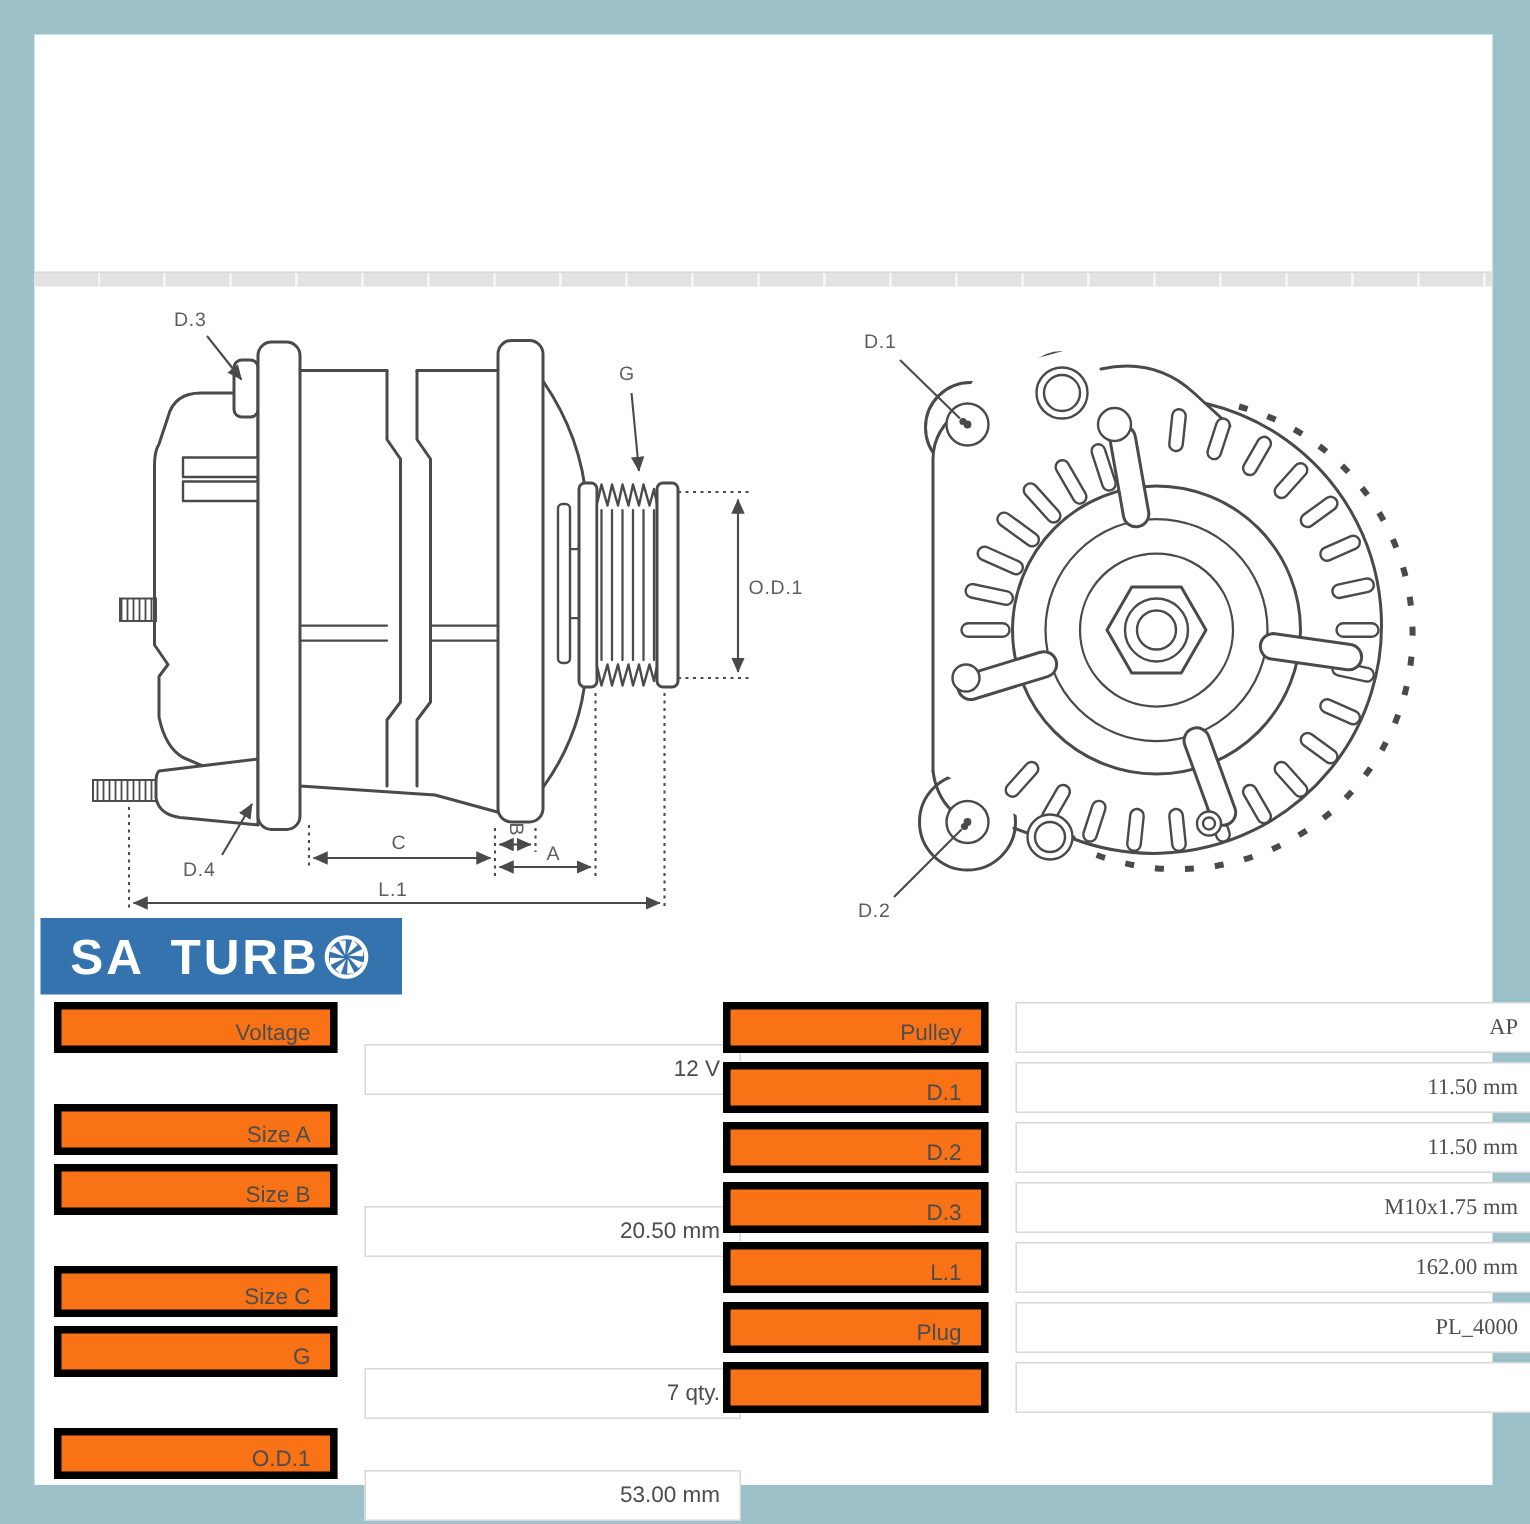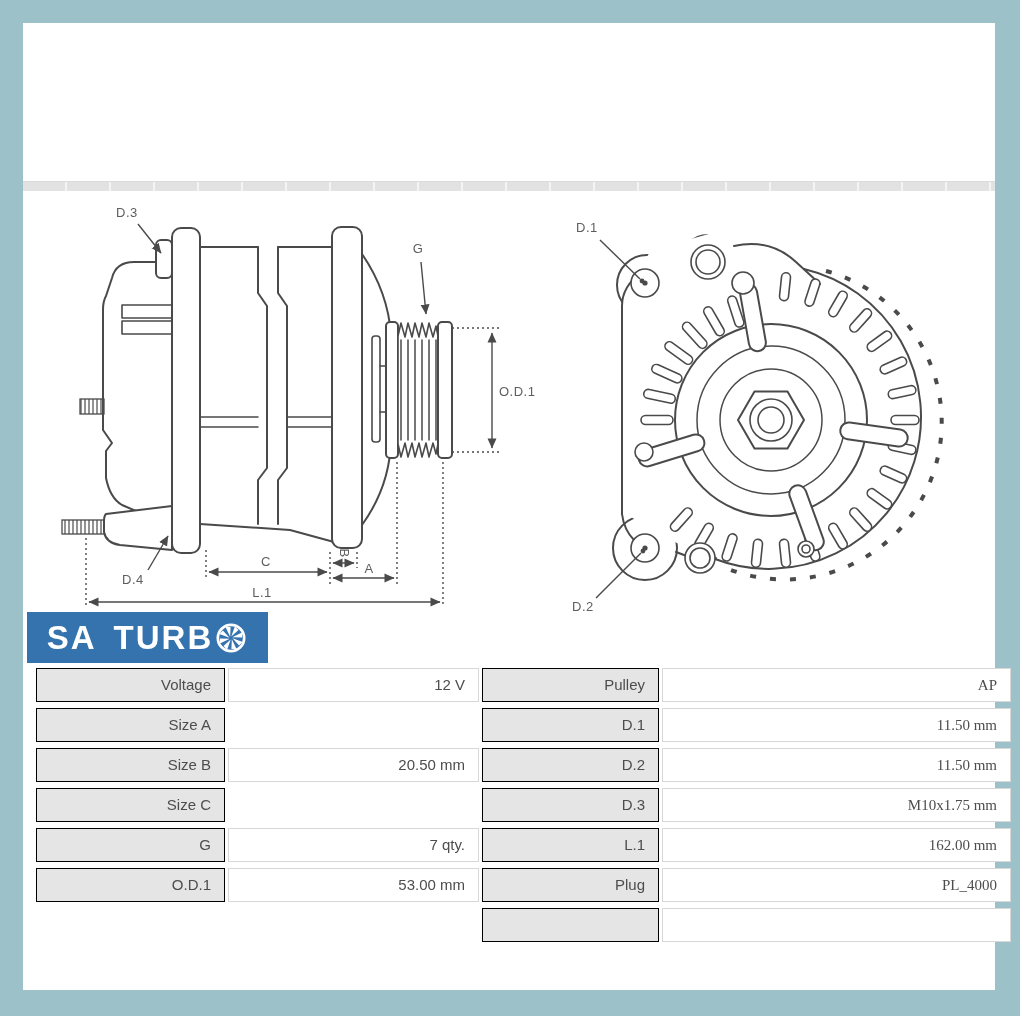--- a/index.html
+++ b/index.html
@@ -32,25 +32,25 @@
     color:#ffffff;font-weight:bold;font-size:33px;letter-spacing:2px;
   }
   .logo .sa{margin-right:17px;}
   .logo .fan{margin-left:1px;display:block;}
   .spec-table{position:absolute;top:668px;font-size:15px;color:#4d4d4d;}
   .spec-table .row{display:flex;margin-bottom:6px;}
   .spec-table .cl, .spec-table .cv{
     box-sizing:border-box;height:34px;line-height:32px;
     text-align:right;padding-right:13px;white-space:nowrap;
   }
-  .spec-table .cl{background:#e5e5e5;border:1px solid #000000;margin-right:3px;}
+  .spec-table .cl{background:#f97316;border:5px solid #000000;margin-right:18px;}
   .spec-table .cv{background:#ffffff;border:1px solid #d8d8d8;}
   .t-left{left:36px;}
   .t-left .cl{width:189px;}
-  .t-left .cv{width:251px;}
+  .t-left .cv{width:251px;margin-top:28px;}
   .t-right{left:482px;}
   .t-right .cl{width:177px;}
   .t-right .cv{width:349px;font-family:Liberation Serif, serif;}
 </style>
 </head>
 <body>
 
 <div class="frame"></div>
 <div class="strip"></div>
 

